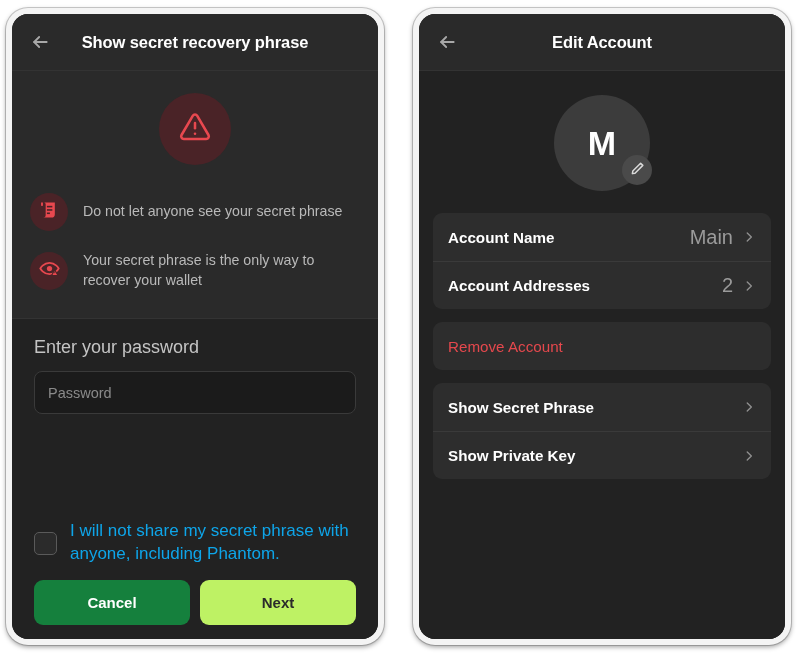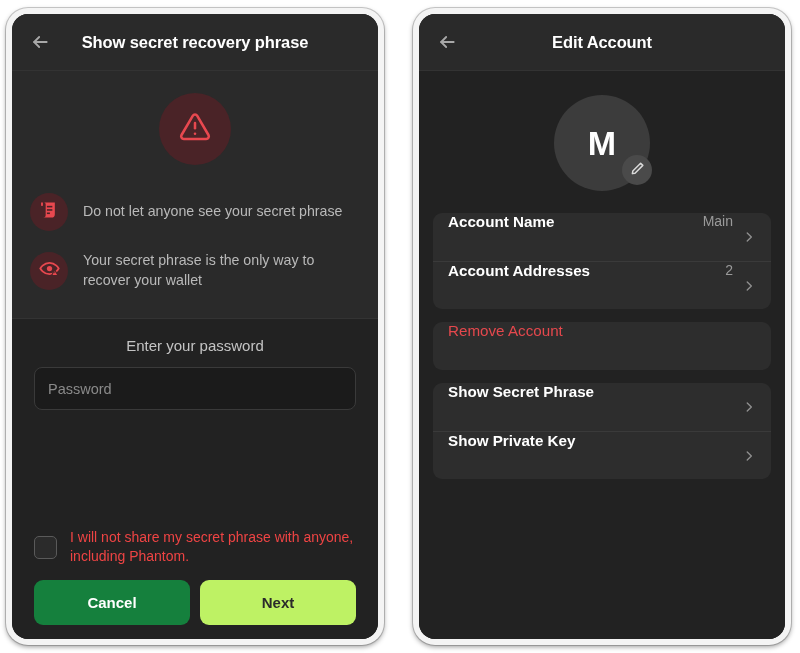--- a/index.html
+++ b/index.html
@@ -123,23 +123,22 @@
   .pw-sec {
     flex: 1;
     background: #222222;
     padding: 18px 22px 0 22px;
     display: flex;
     flex-direction: column;
     box-sizing: border-box;
   }
   .pw-label {
     color: #c4c4c4;
-    font-size: 15px;
+    font-size: 18px;
     margin-bottom: 13px;
-    text-align: center;
   }
   .pw-input {
     height: 43px;
     border-radius: 8px;
     background: #1b1b1b;
     border: 1px solid #3a3a3a;
     color: #8a8a8a;
     font-size: 14.5px;
     font-family: "Liberation Sans", sans-serif;
     padding: 4px 13px;
@@ -160,22 +159,22 @@
   .cb-box {
     width: 21px;
     height: 21px;
     min-width: 21px;
     border-radius: 5px;
     border: 1.5px solid #5a5a5a;
     background: #2b2b2b;
     cursor: pointer;
   }
   .cb-text {
-    color: #ef4444;
-    font-size: 14px;
+    color: #0ea5e9;
+    font-size: 17px;
     line-height: 1.35;
   }
 
   .btn-row {
     display: flex;
     gap: 10px;
     padding-bottom: 14px;
   }
   .btn {
     flex: 1;
@@ -233,35 +232,36 @@
 
   .card {
     background: #2d2d2d;
     border-radius: 9px;
     overflow: hidden;
     margin-bottom: 13px;
   }
   .row {
     height: 48px;
     display: flex;
+    align-items: center;
     padding: 0 15px;
     cursor: pointer;
     box-sizing: border-box;
   }
   .row + .row { border-top: 1px solid #3a3a3a; }
   .row-label {
     color: #ffffff;
     font-size: 15.2px;
     font-weight: bold;
     flex: 1;
   }
   .row-label.danger { color: #e5484d; font-weight: normal; }
   .row-value {
     color: #9a9a9a;
-    font-size: 14px;
+    font-size: 20px;
     margin-right: 9px;
   }
   .chev { display: flex; align-items: center; }
 </style>
 </head>
 <body>
 
 <div class="stage">
 
   <div class="phone left">

